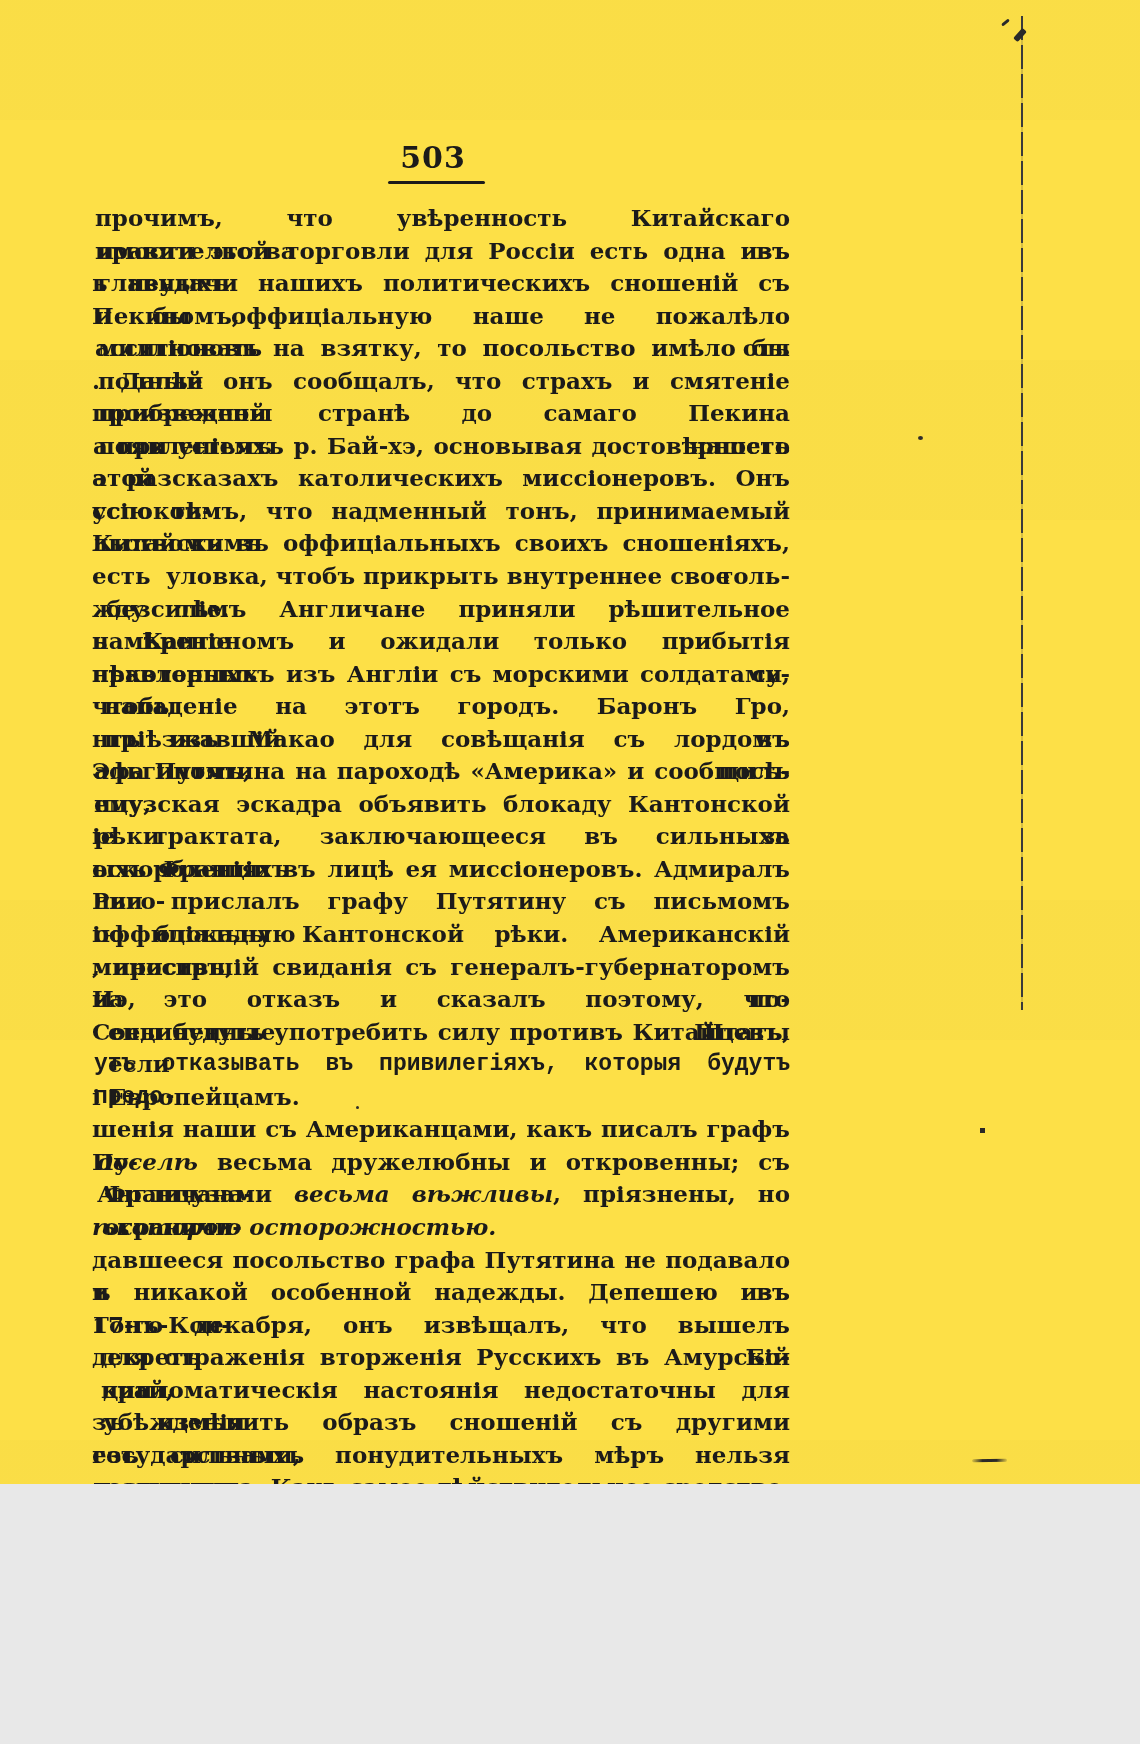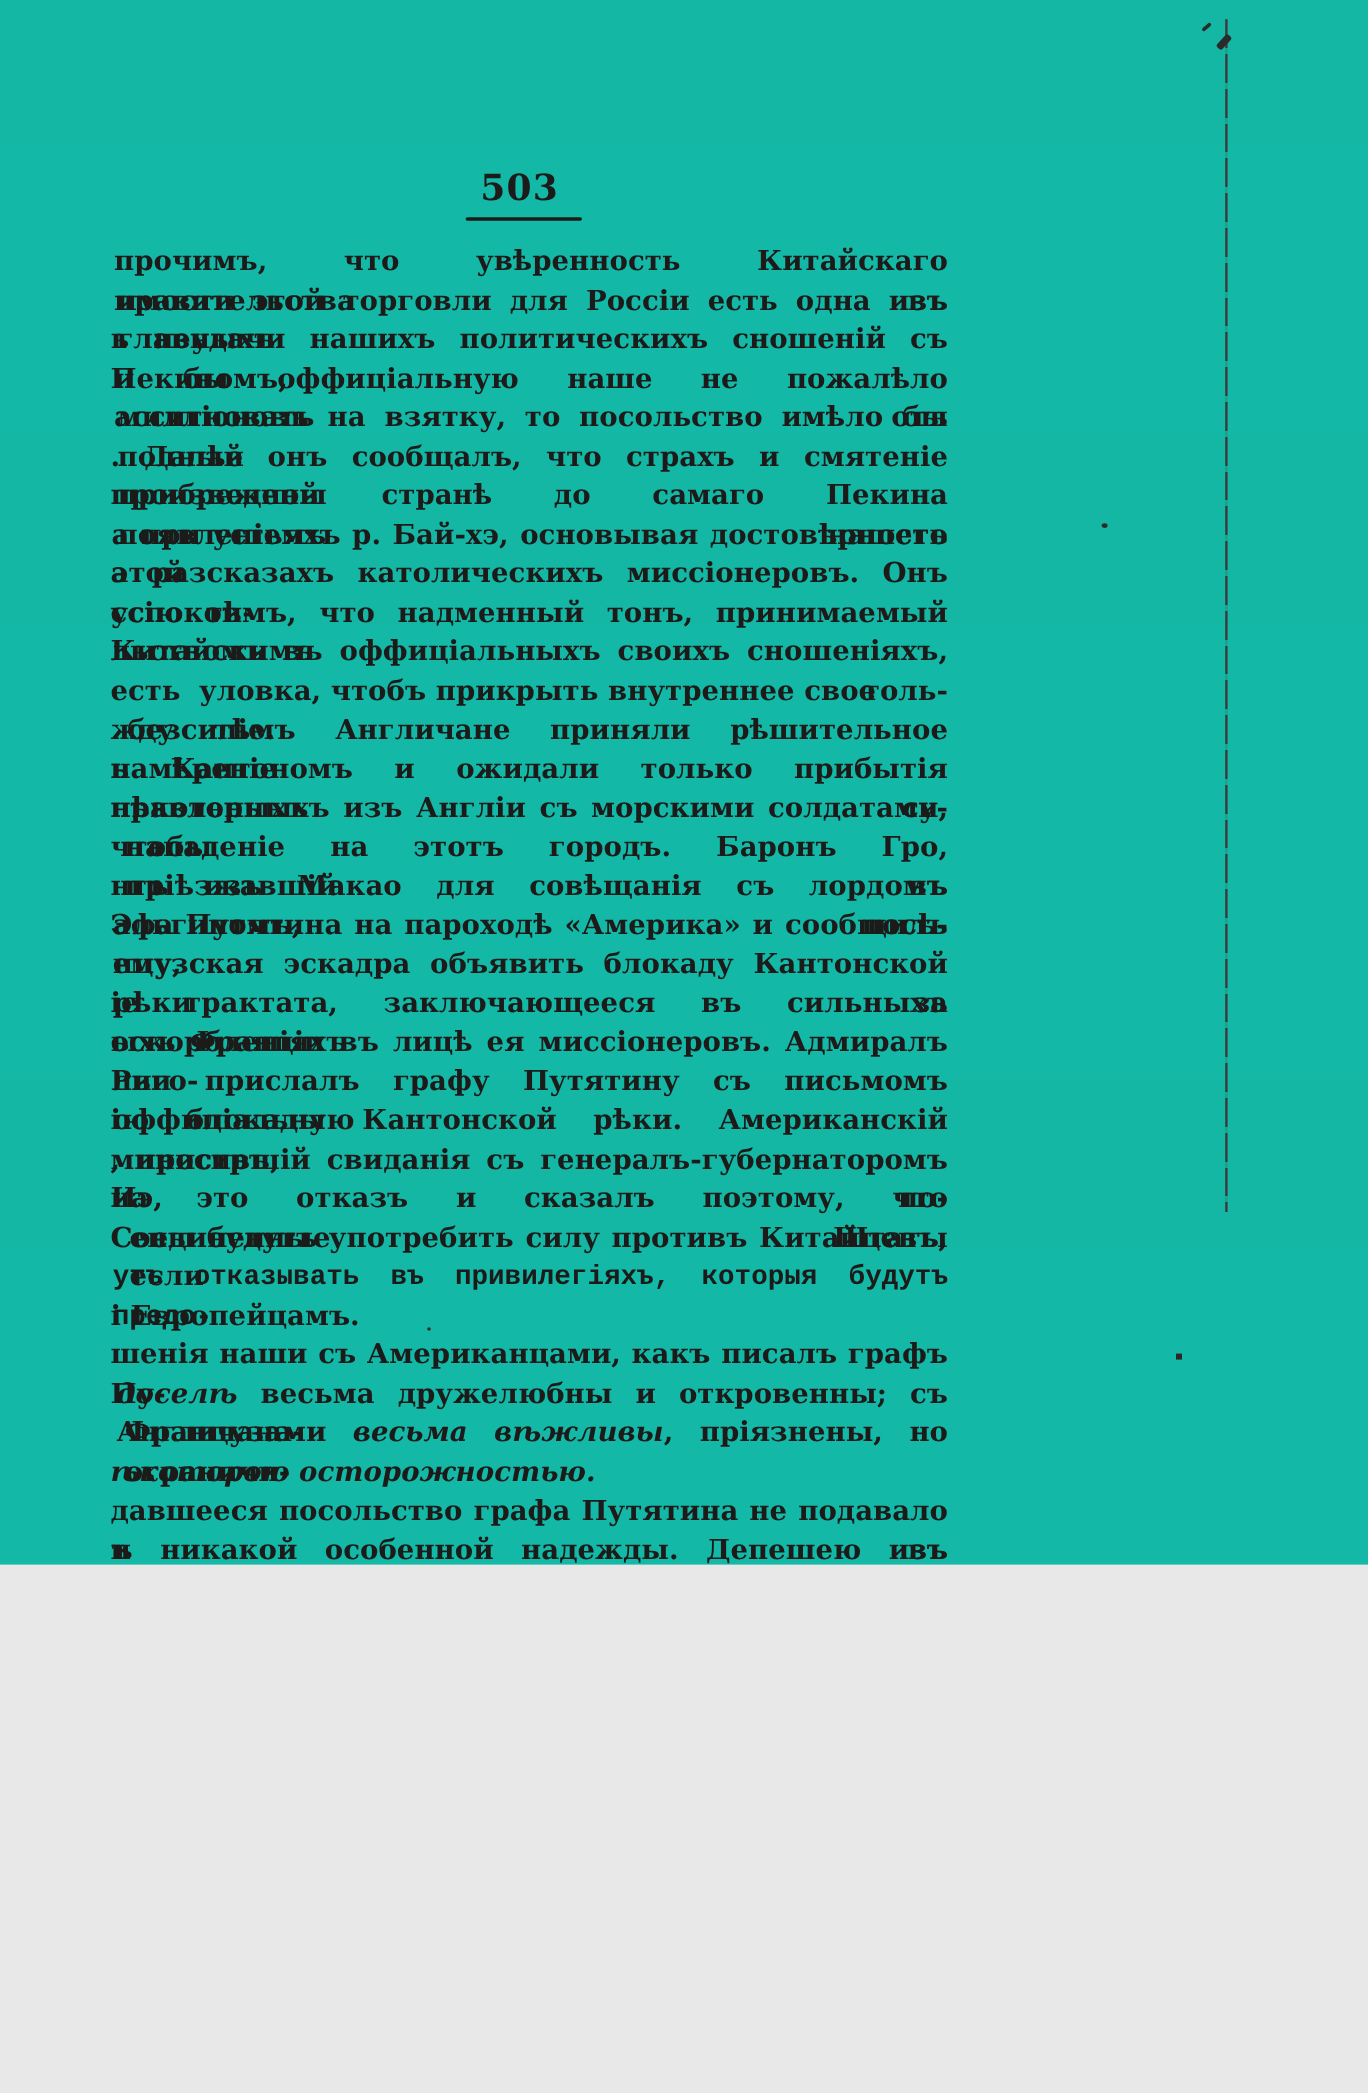--- a/index.html
+++ b/index.html
@@ -1,20 +1,20 @@
 <!DOCTYPE html>
 <html><head>
 <meta charset="utf-8">
 <style>
   html,body{margin:0;padding:0;background:#e8e8e8;}
   .page{
     position:relative;
-    width:1140px;height:1304px;
+    width:1140px;height:1484px;
     margin:0 auto;
-    background:#14b8a6;
+    background:#fde047;
     overflow:hidden;
     font-family:"DejaVu Serif", serif;
     color:#1c1b1a;
   }
   
   .page::before{
     content:"";position:absolute;inset:0;pointer-events:none;
     background:
       linear-gradient(180deg,
         rgba(0,0,0,0.012) 0 120px, rgba(0,0,0,0) 120px 360px,

